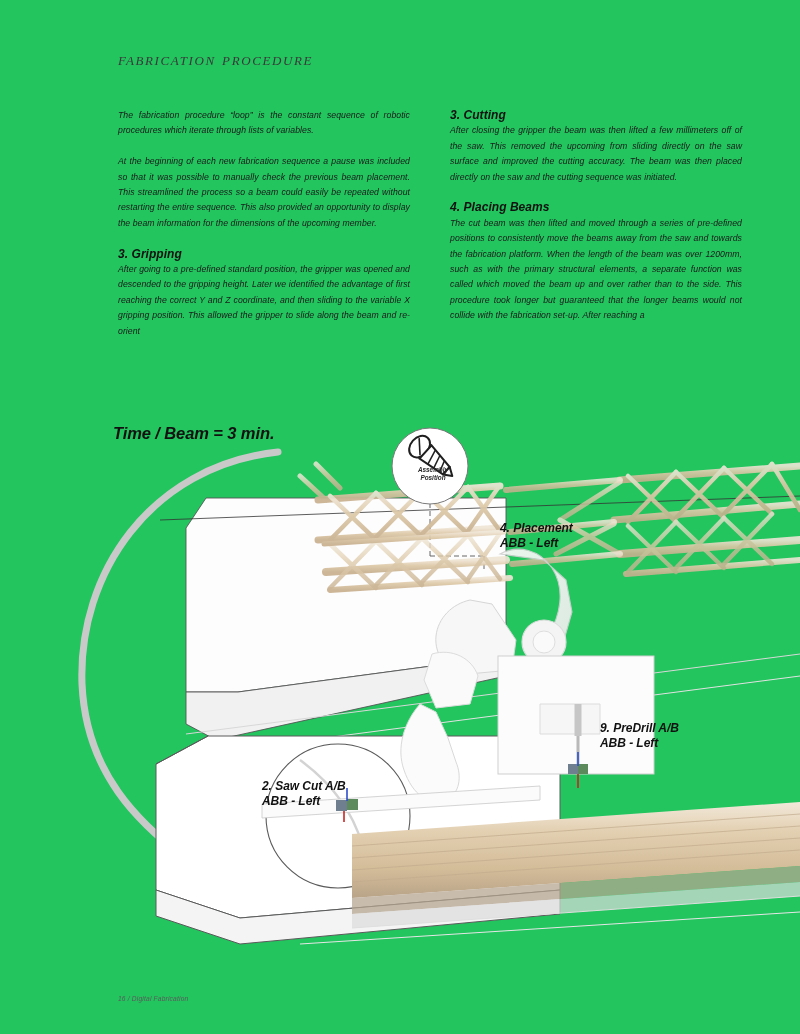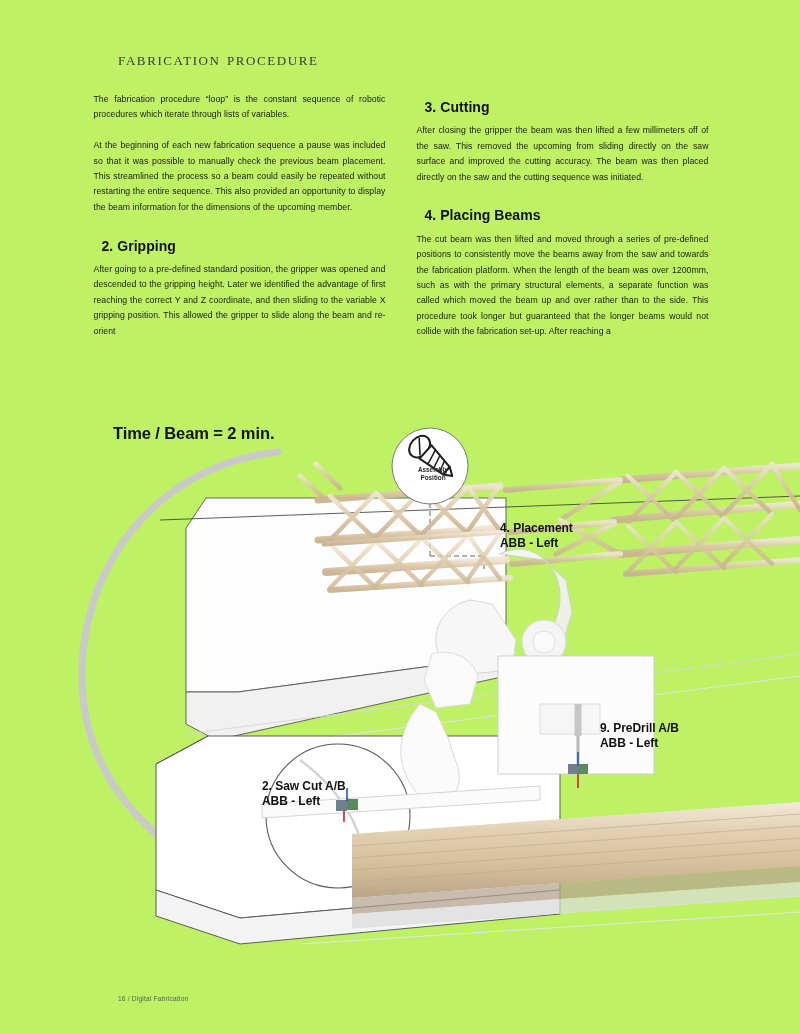--- a/index.html
+++ b/index.html
@@ -14,21 +14,22 @@
     overflow: hidden;
     font-family: "Liberation Sans", sans-serif;
     color: #1c1c1c;
     -webkit-font-smoothing: antialiased;
   }
 
   
   .page {
     position: absolute;
     inset: 0;
-    background: #bef264;
+    background: #22c55e;
+    font-style: italic;
   }
 
   
   .page-title {
     position: absolute;
     left: 118px;
     top: 48px;
     font-family: "Liberation Serif", serif;
     font-size: 19px;
     letter-spacing: 1.6px;
@@ -37,48 +38,47 @@
     text-transform: lowercase;
     font-weight: 400;
     white-space: nowrap;
   }
   .page-title::first-letter { font-size: 19px; }
 
   
   .columns {
     position: absolute;
     left: 118px;
-    top: 92px;
+    top: 108px;
     width: 566px;
     display: flex;
-    gap: 31px;
-    justify-content: center;
+    gap: 40px;
   }
   .col {
     width: 292px;
     flex: 0 0 292px;
   }
   .col.right { width: 292px; flex: 0 0 292px; }
 
   .para {
     font-size: 8.7px;
     line-height: 15.4px;
     text-align: justify;
     color: #1a1a1a;
     margin: 0 0 0 0;
     letter-spacing: 0.05px;
   }
   .para.nojust { text-align: left; }
   .spacer-lg { height: 15.4px; }
   .subhead {
-    font-size: 14px;
+    font-size: 12px;
     line-height: 15.4px;
     font-weight: bold;
     color: #111;
-    margin: 8px;
+    margin: 0;
     letter-spacing: 0.05px;
   }
 
   
   .diagram {
     position: absolute;
     left: 0;
     top: 404px;
     width: 800px;
     height: 560px;
@@ -140,21 +140,21 @@
 
   <div class="page-title">Fabrication Procedure</div>
 
   <div class="columns">
 
     <div class="col left">
       <p class="para">The fabrication procedure “loop” is the constant sequence of robotic procedures which iterate through lists of variables.</p>
       <div class="spacer-lg"></div>
       <p class="para">At the beginning of each new fabrication sequence a pause was included so that it was possible to manually check the previous beam placement. This streamlined the process so a beam could easily be repeated without restarting the entire sequence. This also provided an opportunity to display the beam information for the dimensions of the upcoming member.</p>
       <div class="spacer-lg"></div>
-      <p class="subhead">2. Gripping</p>
+      <p class="subhead">3. Gripping</p>
       <p class="para">After going to a pre-defined standard position, the gripper was opened and descended to the gripping height. Later we identified the advantage of first reaching the correct Y and Z coordinate, and then sliding to the variable X gripping position. This allowed the gripper to slide along the beam and re-orient</p>
     </div>
 
     <div class="col right">
       <p class="subhead">3. Cutting</p>
       <p class="para">After closing the gripper the beam was then lifted a few millimeters off of the saw. This removed the upcoming from sliding directly on the saw surface and improved the cutting accuracy. The beam was then placed directly on the saw and the cutting sequence was initiated.</p>
       <div class="spacer-lg"></div>
       <p class="subhead">4. Placing Beams</p>
       <p class="para">The cut beam was then lifted and moved through a series of pre-defined positions to consistently move the beams away from the saw and towards the fabrication platform. When the length of the beam was over 1200mm, such as with the primary structural elements, a separate function was called which moved the beam up and over rather than to the side. This procedure took longer but guaranteed that the longer beams would not collide with the fabrication set-up. After reaching a</p>
     </div>
@@ -378,21 +378,21 @@
             <line x1="7" y1="-7" x2="11" y2="7"></line>
             <line x1="14" y1="-6" x2="18" y2="6"></line>
           </g>
           <path d="M22,-5 L30,0 L22,5 Z" fill="#fff" stroke="#1f1f1f" stroke-width="2" stroke-linejoin="round"></path>
         </g>
       </g>
 
     </svg>
   </div>
 
-  <div class="diag-title">Time / Beam = 2 min.</div>
+  <div class="diag-title">Time / Beam = 3 min.</div>
 
   <div class="assembly-label">
     <span>Assembly</span><br>
     <span>Position</span>
   </div>
 
   <div class="callout c4">
     <span>4. Placement</span>
     <span class="l2">ABB - Left</span>
   </div>

